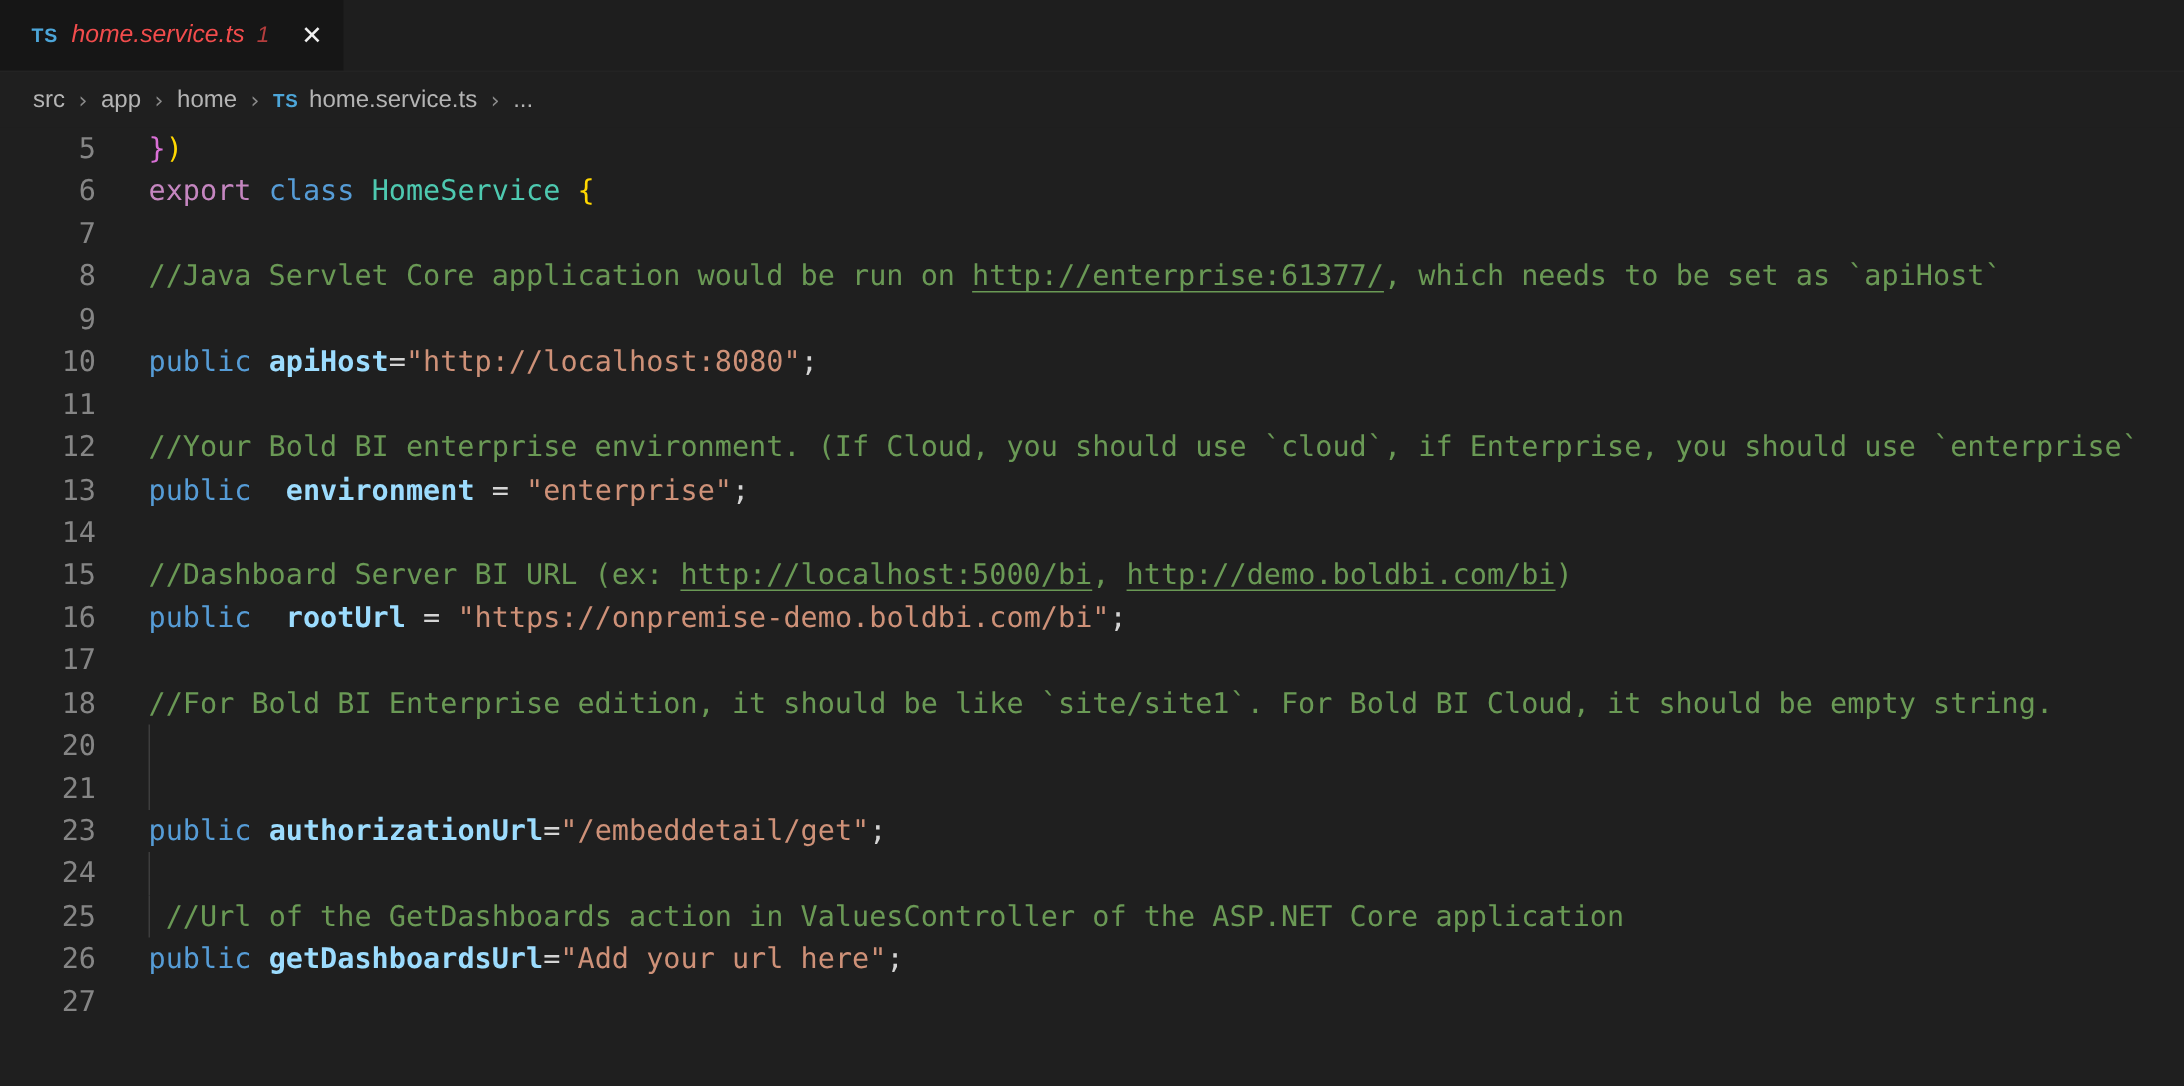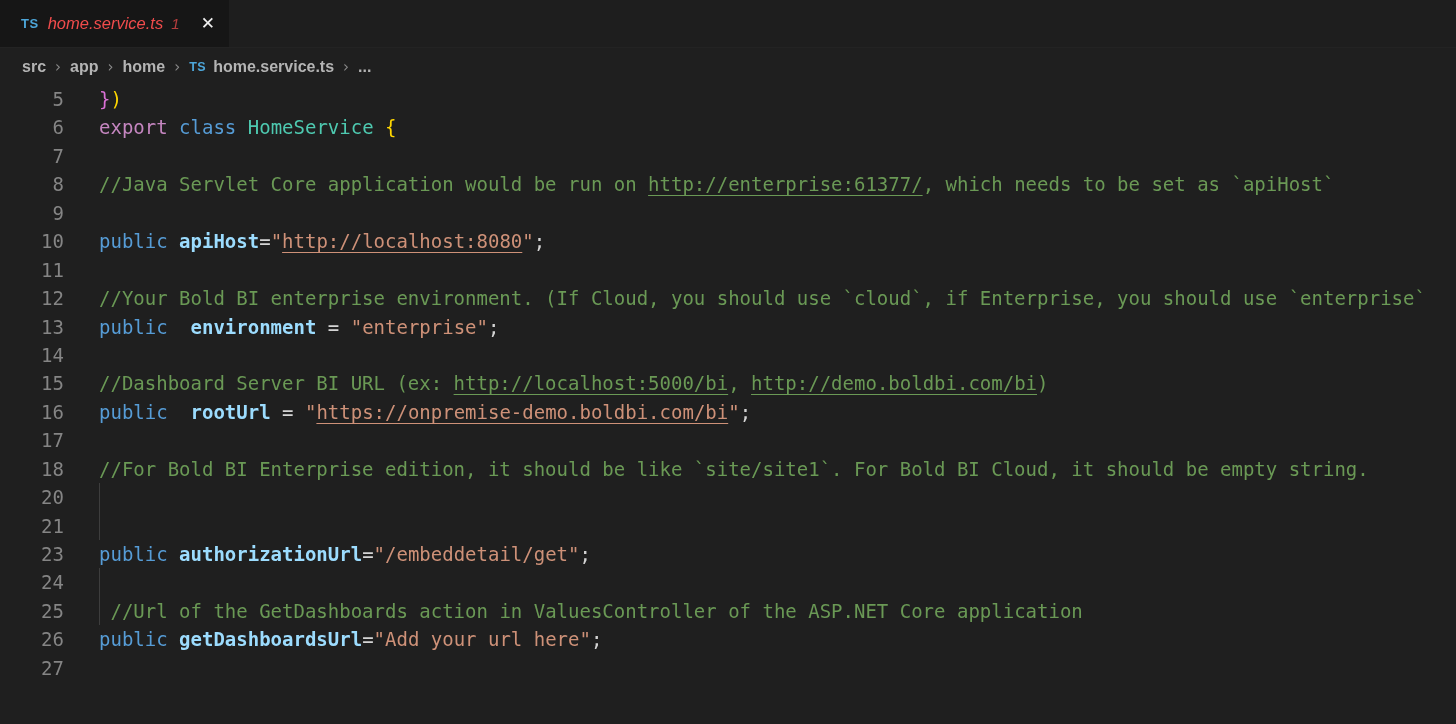--- a/index.html
+++ b/index.html
@@ -61,21 +61,21 @@
   .breadcrumbs {
     height: 37px;
     display: flex;
     align-items: center;
     padding-left: 22px;
     background: var(--editor-bg, #1F1F1F);
     font-size: 16px;
     color: var(--breadcrumb-fg, #B4B4B4);
     white-space: nowrap;
   }
-  .crumb { cursor: pointer; font-weight: bold; }
+  .crumb { cursor: pointer; }
   .crumb-sep {
     color: #8A8A8A;
     margin: 0 9px;
     font-size: 15px;
     font-family: "DejaVu Sans", sans-serif;
   }
   .breadcrumbs .ts-badge { font-size: 12.5px; margin-right: 7px; }
   
   .editor {
     position: relative;
@@ -104,21 +104,21 @@
     left: 0; top: 0; bottom: 0;
     border-left: 1px solid #3D3D3D;
   }
   .t-cmt  { color: var(--comment, #6A9955); }
   .t-link { color: var(--comment, #6A9955); text-decoration: underline; text-underline-offset: 4px; cursor: pointer; }
   .t-kw   { color: var(--keyword, #569CD6); }
   .t-ctrl { color: var(--control, #C586C0); }
   .t-cls  { color: var(--class-name, #4EC9B0); }
   .t-prop { color: var(--property, #9CDCFE); font-weight: 600; }
   .t-str  { color: var(--string, #CE9178); }
-  .t-strlink { color: var(--string, #CE9178); text-decoration: underline; text-underline-offset: 4px; cursor: pointer; margin-top: 42px; }
+  .t-strlink { color: var(--string, #CE9178); text-underline-offset: 4px; cursor: pointer; margin-top: 42px; }
   .t-punc { color: var(--punctuation, #D4D4D4); }
   .t-bgold { color: var(--bracket-gold, #FFD700); }
   .t-bpink { color: var(--bracket-pink, #DA70D6); }
 </style>
 </head>
 <body>
 
 <div class="tabbar">
   <div class="tab">
     <span class="ts-badge">TS</span>

